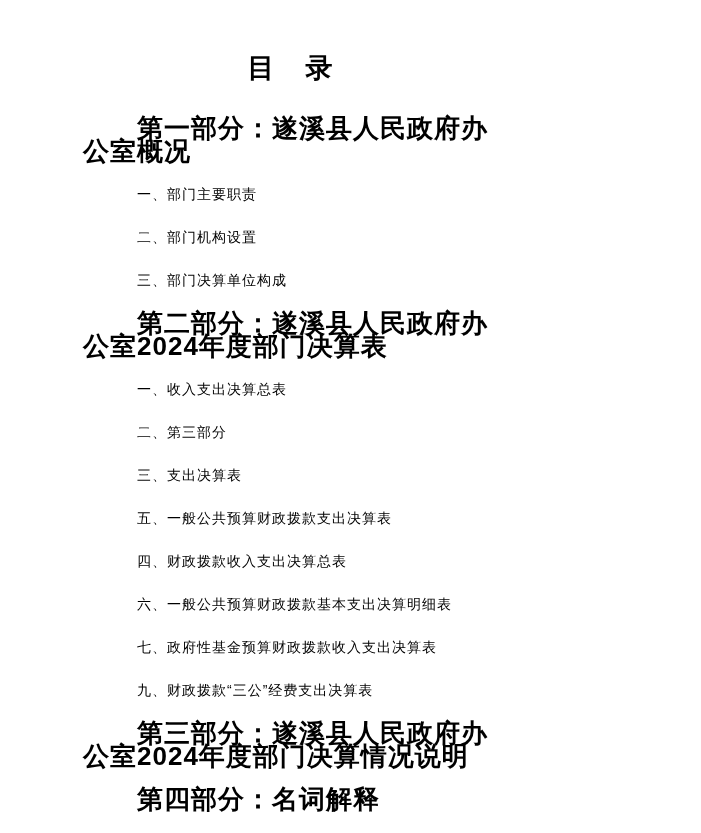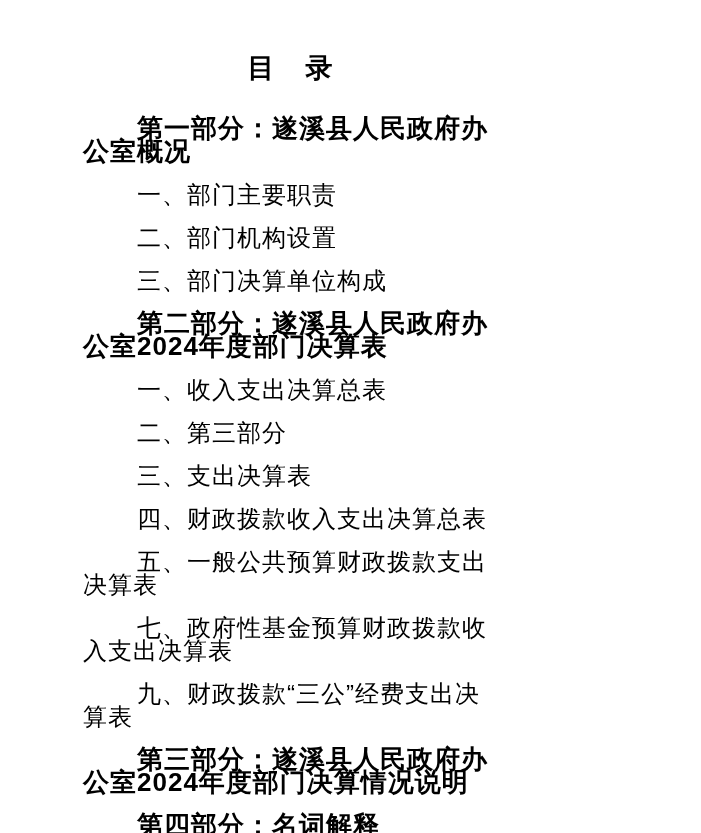--- a/index.html
+++ b/index.html
@@ -24,21 +24,21 @@
   .doc-title {
     margin: 0 0 33px 0;
     text-align: center;
     font-size: 27px;
     line-height: 32px;
     font-weight: bold;
     letter-spacing: 2px;
   }
   p.line {
     margin: 0 0 20px 0;
-    font-size: 24px;
+    font-size: 14px;
     line-height: 23px;
     text-indent: 54px;
     letter-spacing: 1px;
     word-break: break-all;
   }
   p.heading {
     font-weight: bold;
     font-size: 26px;
   }
 </style>
@@ -53,22 +53,23 @@
 
   <p class="line">一、部门主要职责</p>
   <p class="line">二、部门机构设置</p>
   <p class="line">三、部门决算单位构成</p>
 
   <p class="line heading">第二部分：遂溪县人民政府办公室2024年度部门决算表</p>
 
   <p class="line">一、收入支出决算总表</p>
   <p class="line">二、第三部分</p>
   <p class="line">三、支出决算表</p>
+  <p class="line">五、一般公共预算财政拨款支出决算表</p>
   <p class="line">四、财政拨款收入支出决算总表</p>
-  <p class="line">五、一般公共预算财政拨款支出决算表</p>
+  <p class="line">六、一般公共预算财政拨款基本支出决算明细表</p>
   <p class="line">七、政府性基金预算财政拨款收入支出决算表</p>
   <p class="line">九、财政拨款“三公”经费支出决算表</p>
 
   <p class="line heading">第三部分：遂溪县人民政府办公室2024年度部门决算情况说明</p>
 
   <p class="line heading">第四部分：名词解释</p>
 
 </div>
 
 </body></html>

